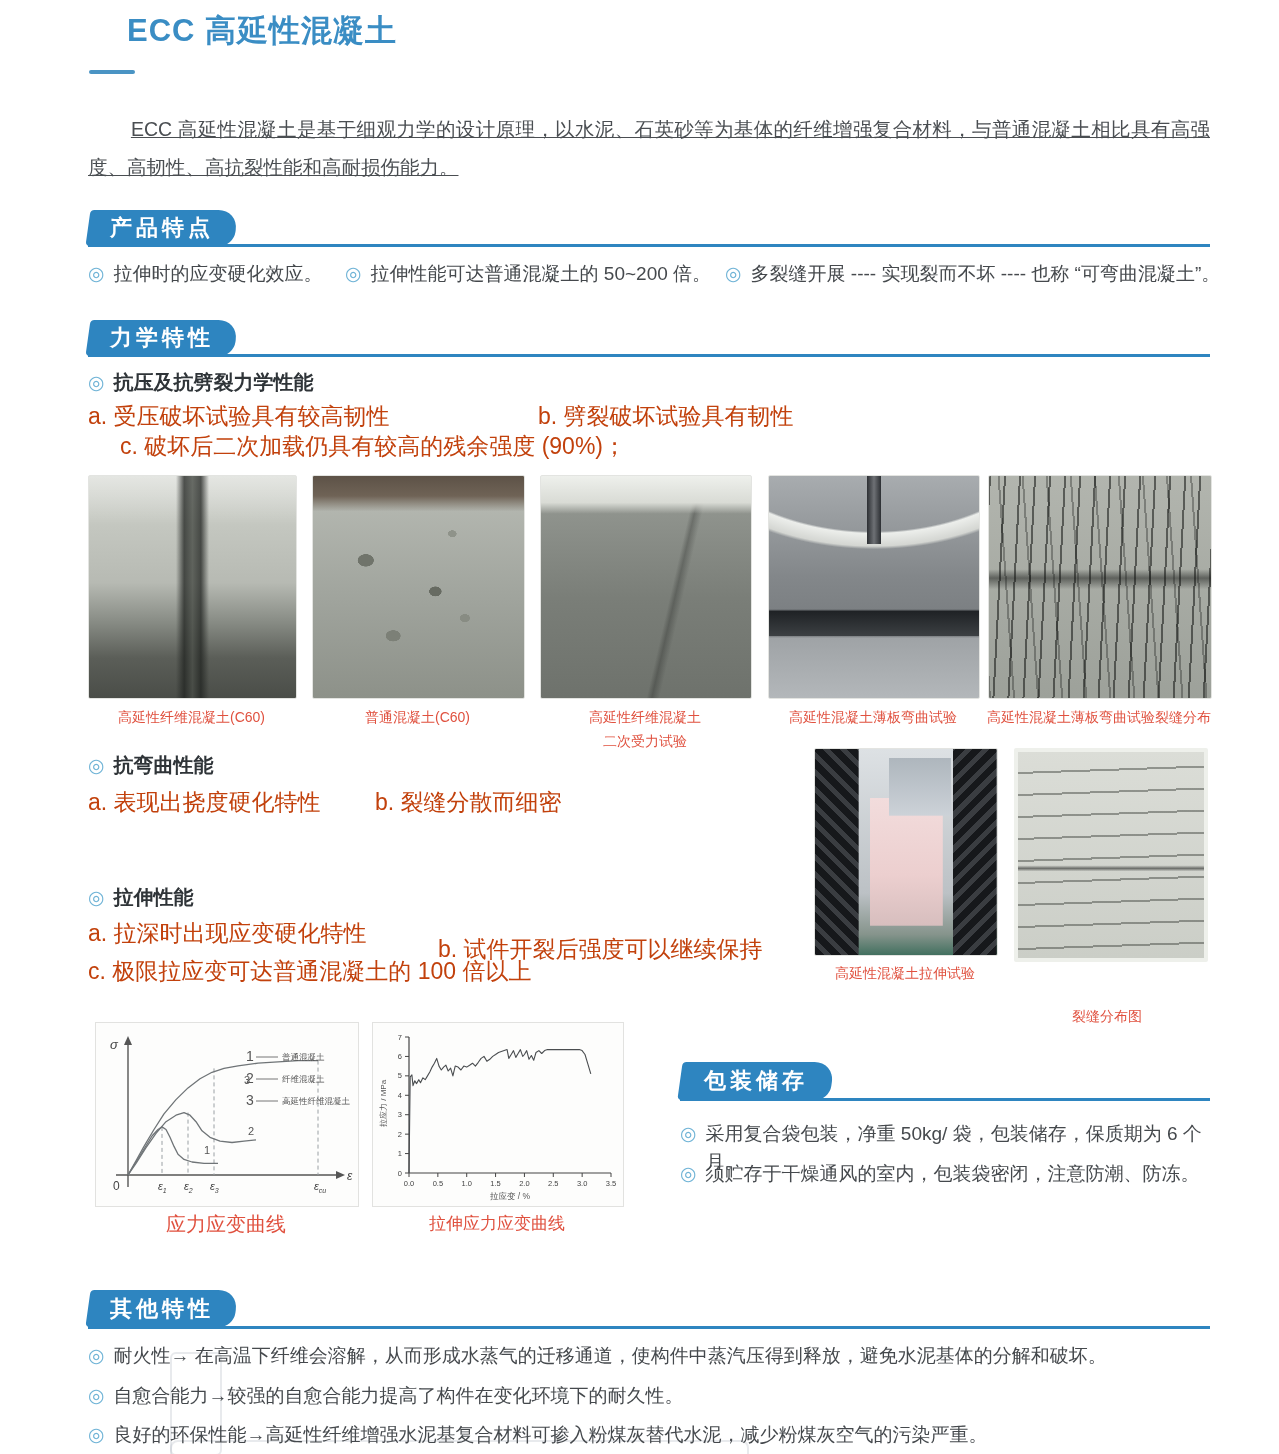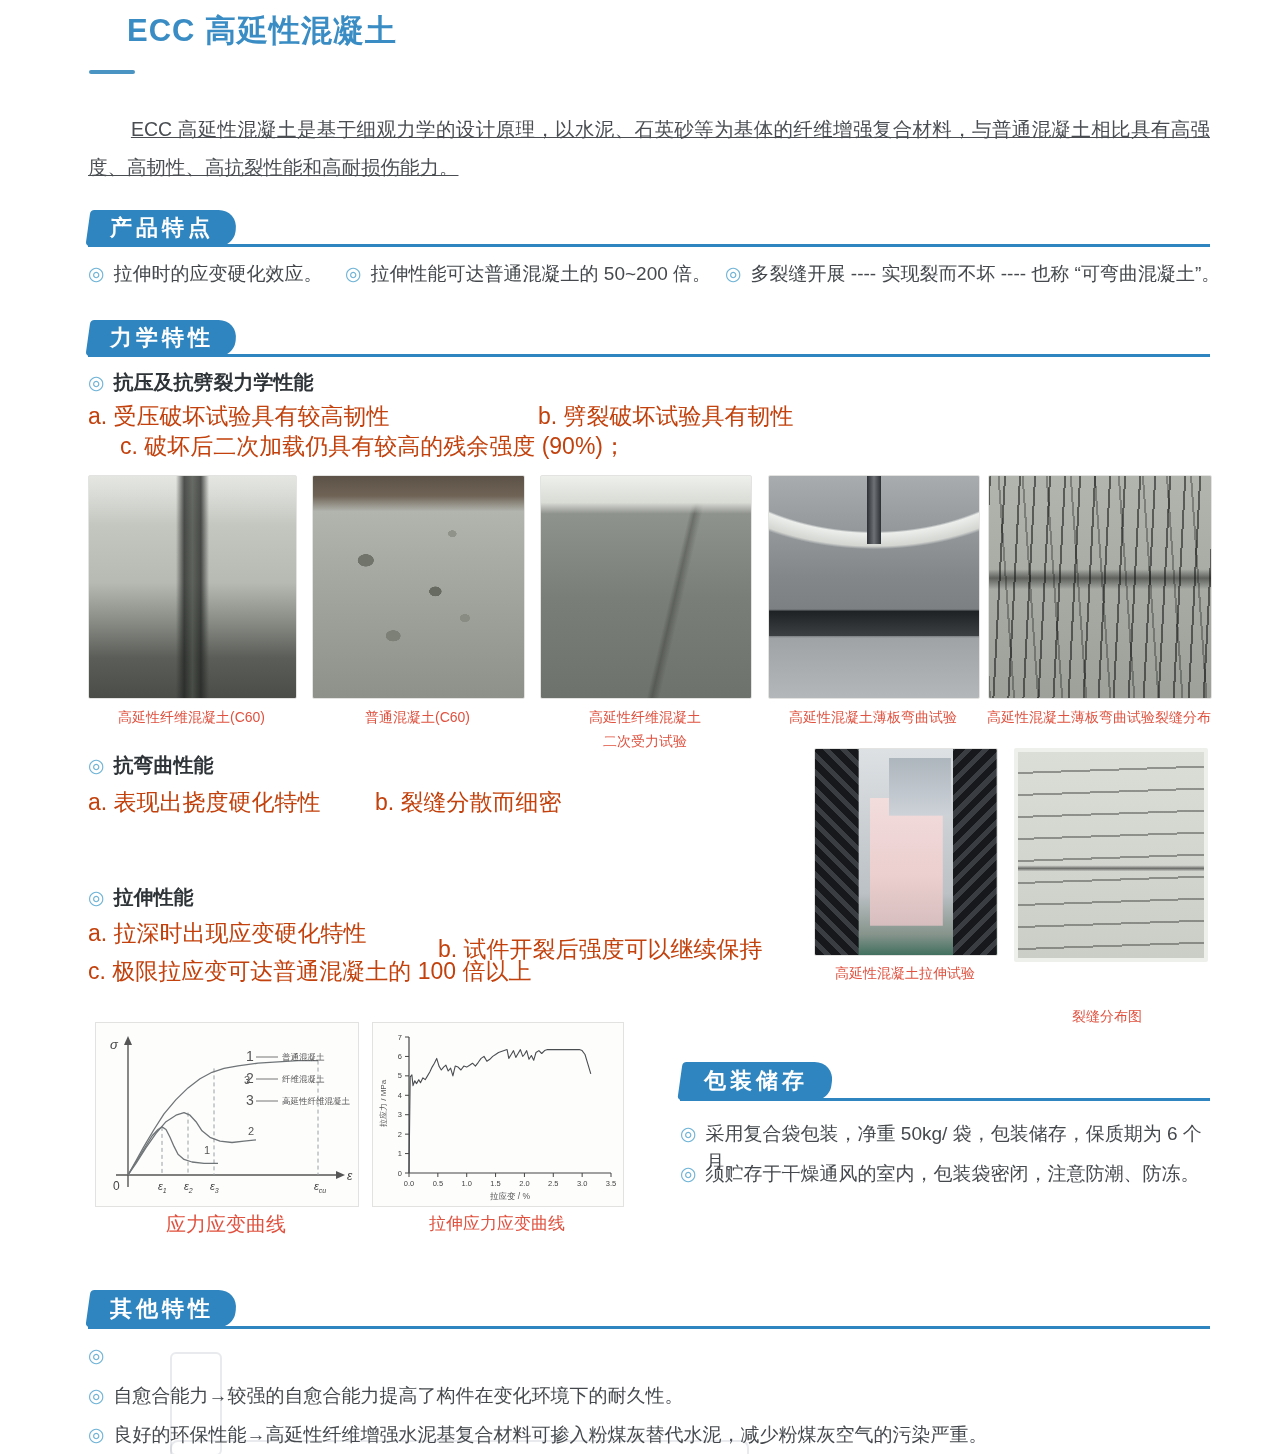--- a/index.html
+++ b/index.html
@@ -247,20 +247,21 @@
   <div class="abs badge" style="left:88px;top:1290px;width:148px;height:37px;">
       <span>其他特性</span>
     </div>
   <div class="abs rule" style="left:88px;top:1326px;width:1122px;"></div>
 
   <div class="abs wm" style="left:170px;top:1352px;width:48px;height:100px;border-radius:6px;"></div>
   <div class="abs wm" style="left:170px;top:1440px;width:575px;height:14px;border-bottom:none;border-radius:8px 8px 0 0;"></div>
 
   <div class="abs bullet" style="left:88px;top:1342px;width:1130px;">
     <span class="ring">◎</span>
+    <span>耐火性→ 在高温下纤维会溶解，从而形成水蒸气的迁移通道，使构件中蒸汽压得到释放，避免水泥基体的分解和破坏。</span>
   </div>
   <div class="abs bullet" style="left:88px;top:1382px;width:1130px;">
     <span class="ring">◎</span>
     <span>自愈合能力→较强的自愈合能力提高了构件在变化环境下的耐久性。</span>
   </div>
   <div class="abs bullet" style="left:88px;top:1421px;width:1130px;">
     <span class="ring">◎</span>
     <span>良好的环保性能→高延性纤维增强水泥基复合材料可掺入粉煤灰替代水泥，减少粉煤灰空气的污染严重。</span>
   </div>
 

